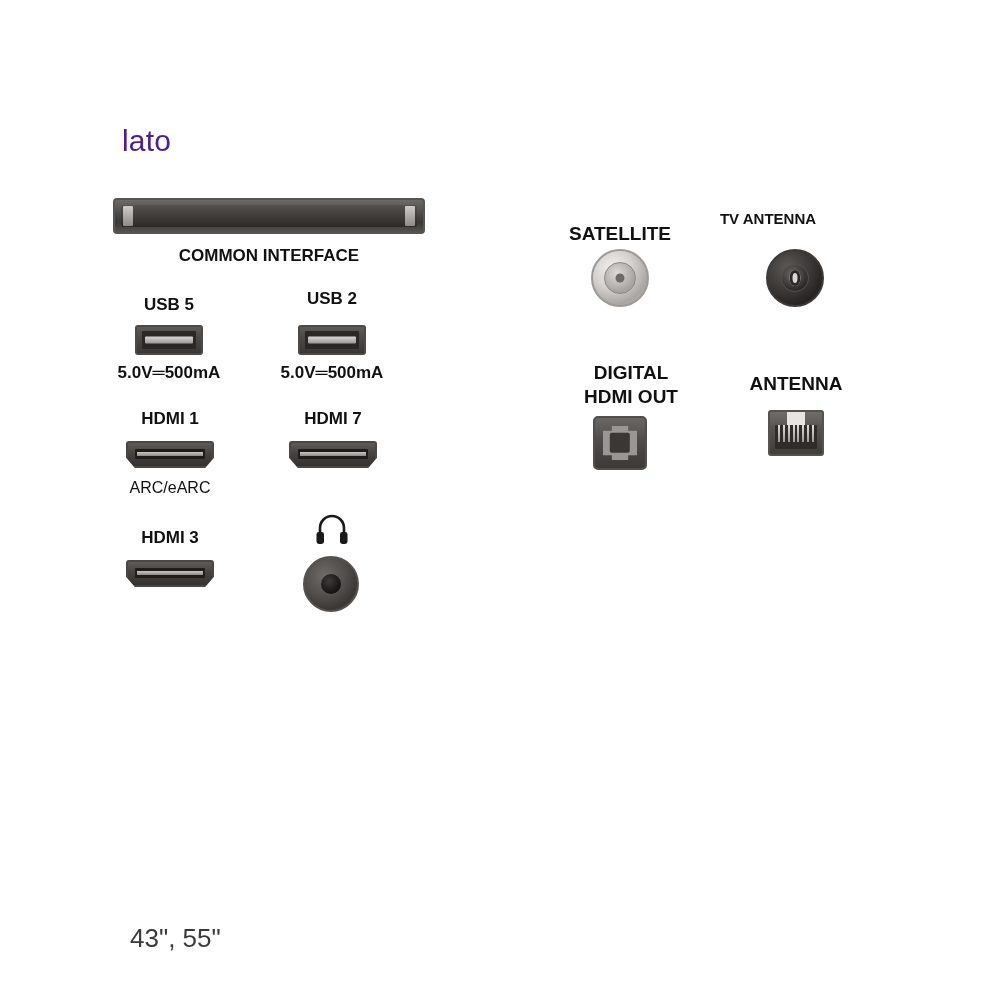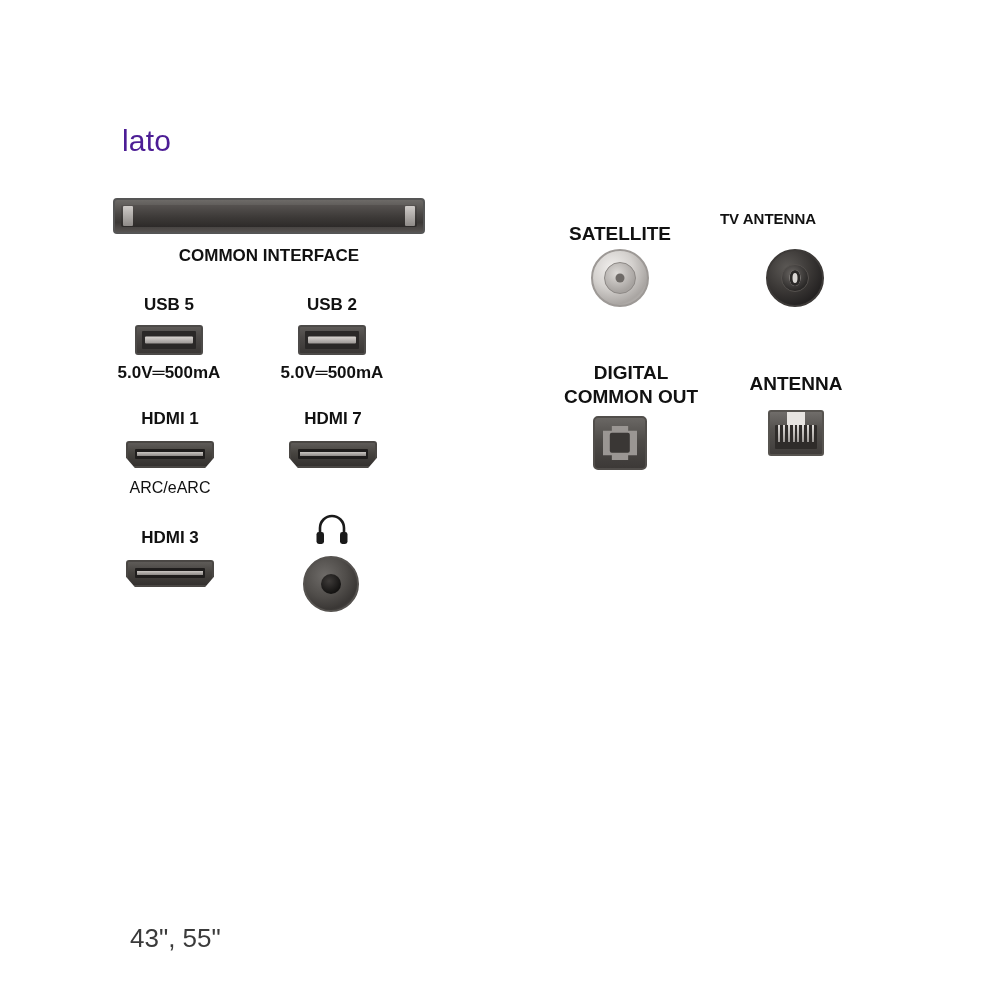--- a/index.html
+++ b/index.html
@@ -312,21 +312,21 @@
   <div class="lbl" style="left:113px; top:246px; width:312px;">COMMON INTERFACE</div>
 
   <div class="lbl" style="left:105px; top:295px; width:128px;">USB 5</div>
   <div class="usb" style="left:135px; top:325px;">
     <div class="usb-inner">
         <div class="usb-bar"></div>
       </div>
   </div>
   <div class="lbl" style="left:105px; top:363px; width:128px;">5.0V═500mA</div>
 
-  <div class="lbl" style="left:268px; top:295px; width:128px;">USB 2</div>
+  <div class="lbl" style="left:268px; top:289px; width:128px;">USB 2</div>
   <div class="usb" style="left:298px; top:325px;">
     <div class="usb-inner">
         <div class="usb-bar"></div>
       </div>
   </div>
   <div class="lbl" style="left:268px; top:363px; width:128px;">5.0V═500mA</div>
 
   <div class="lbl" style="left:110px; top:409px; width:120px;">HDMI 1</div>
   <div class="hdmi" style="left:126px; top:441px;">
     <div class="hdmi-body">
@@ -365,21 +365,21 @@
     <div class="pin"></div>
   </div>
 
   <div class="lbl" style="left:688px; top:211px; width:160px; font-size:15px;">TV ANTENNA</div>
   <div class="coax ant" style="left:766px; top:249px;">
     <div class="ring"></div>
     <div class="hole"></div>
   </div>
 
   <div class="lbl" style="left:546px; top:362px; width:170px; font-size:19px;">DIGITAL</div>
-  <div class="lbl" style="left:546px; top:386px; width:170px; font-size:19px;">COMMON OUT</div>
+  <div class="lbl" style="left:546px; top:386px; width:170px; font-size:19px;">HDMI OUT</div>
   <div class="optical" style="left:593px; top:416px;">
     <div class="optical-inner"></div>
   </div>
 
   <div class="lbl" style="left:715px; top:373px; width:162px; font-size:19px;">ANTENNA</div>
   <div class="rj45" style="left:768px; top:410px;">
     <div class="rj45-tab"></div>
     <div class="rj45-window">
       <div class="rj45-pin"></div>
       <div class="rj45-pin"></div>

